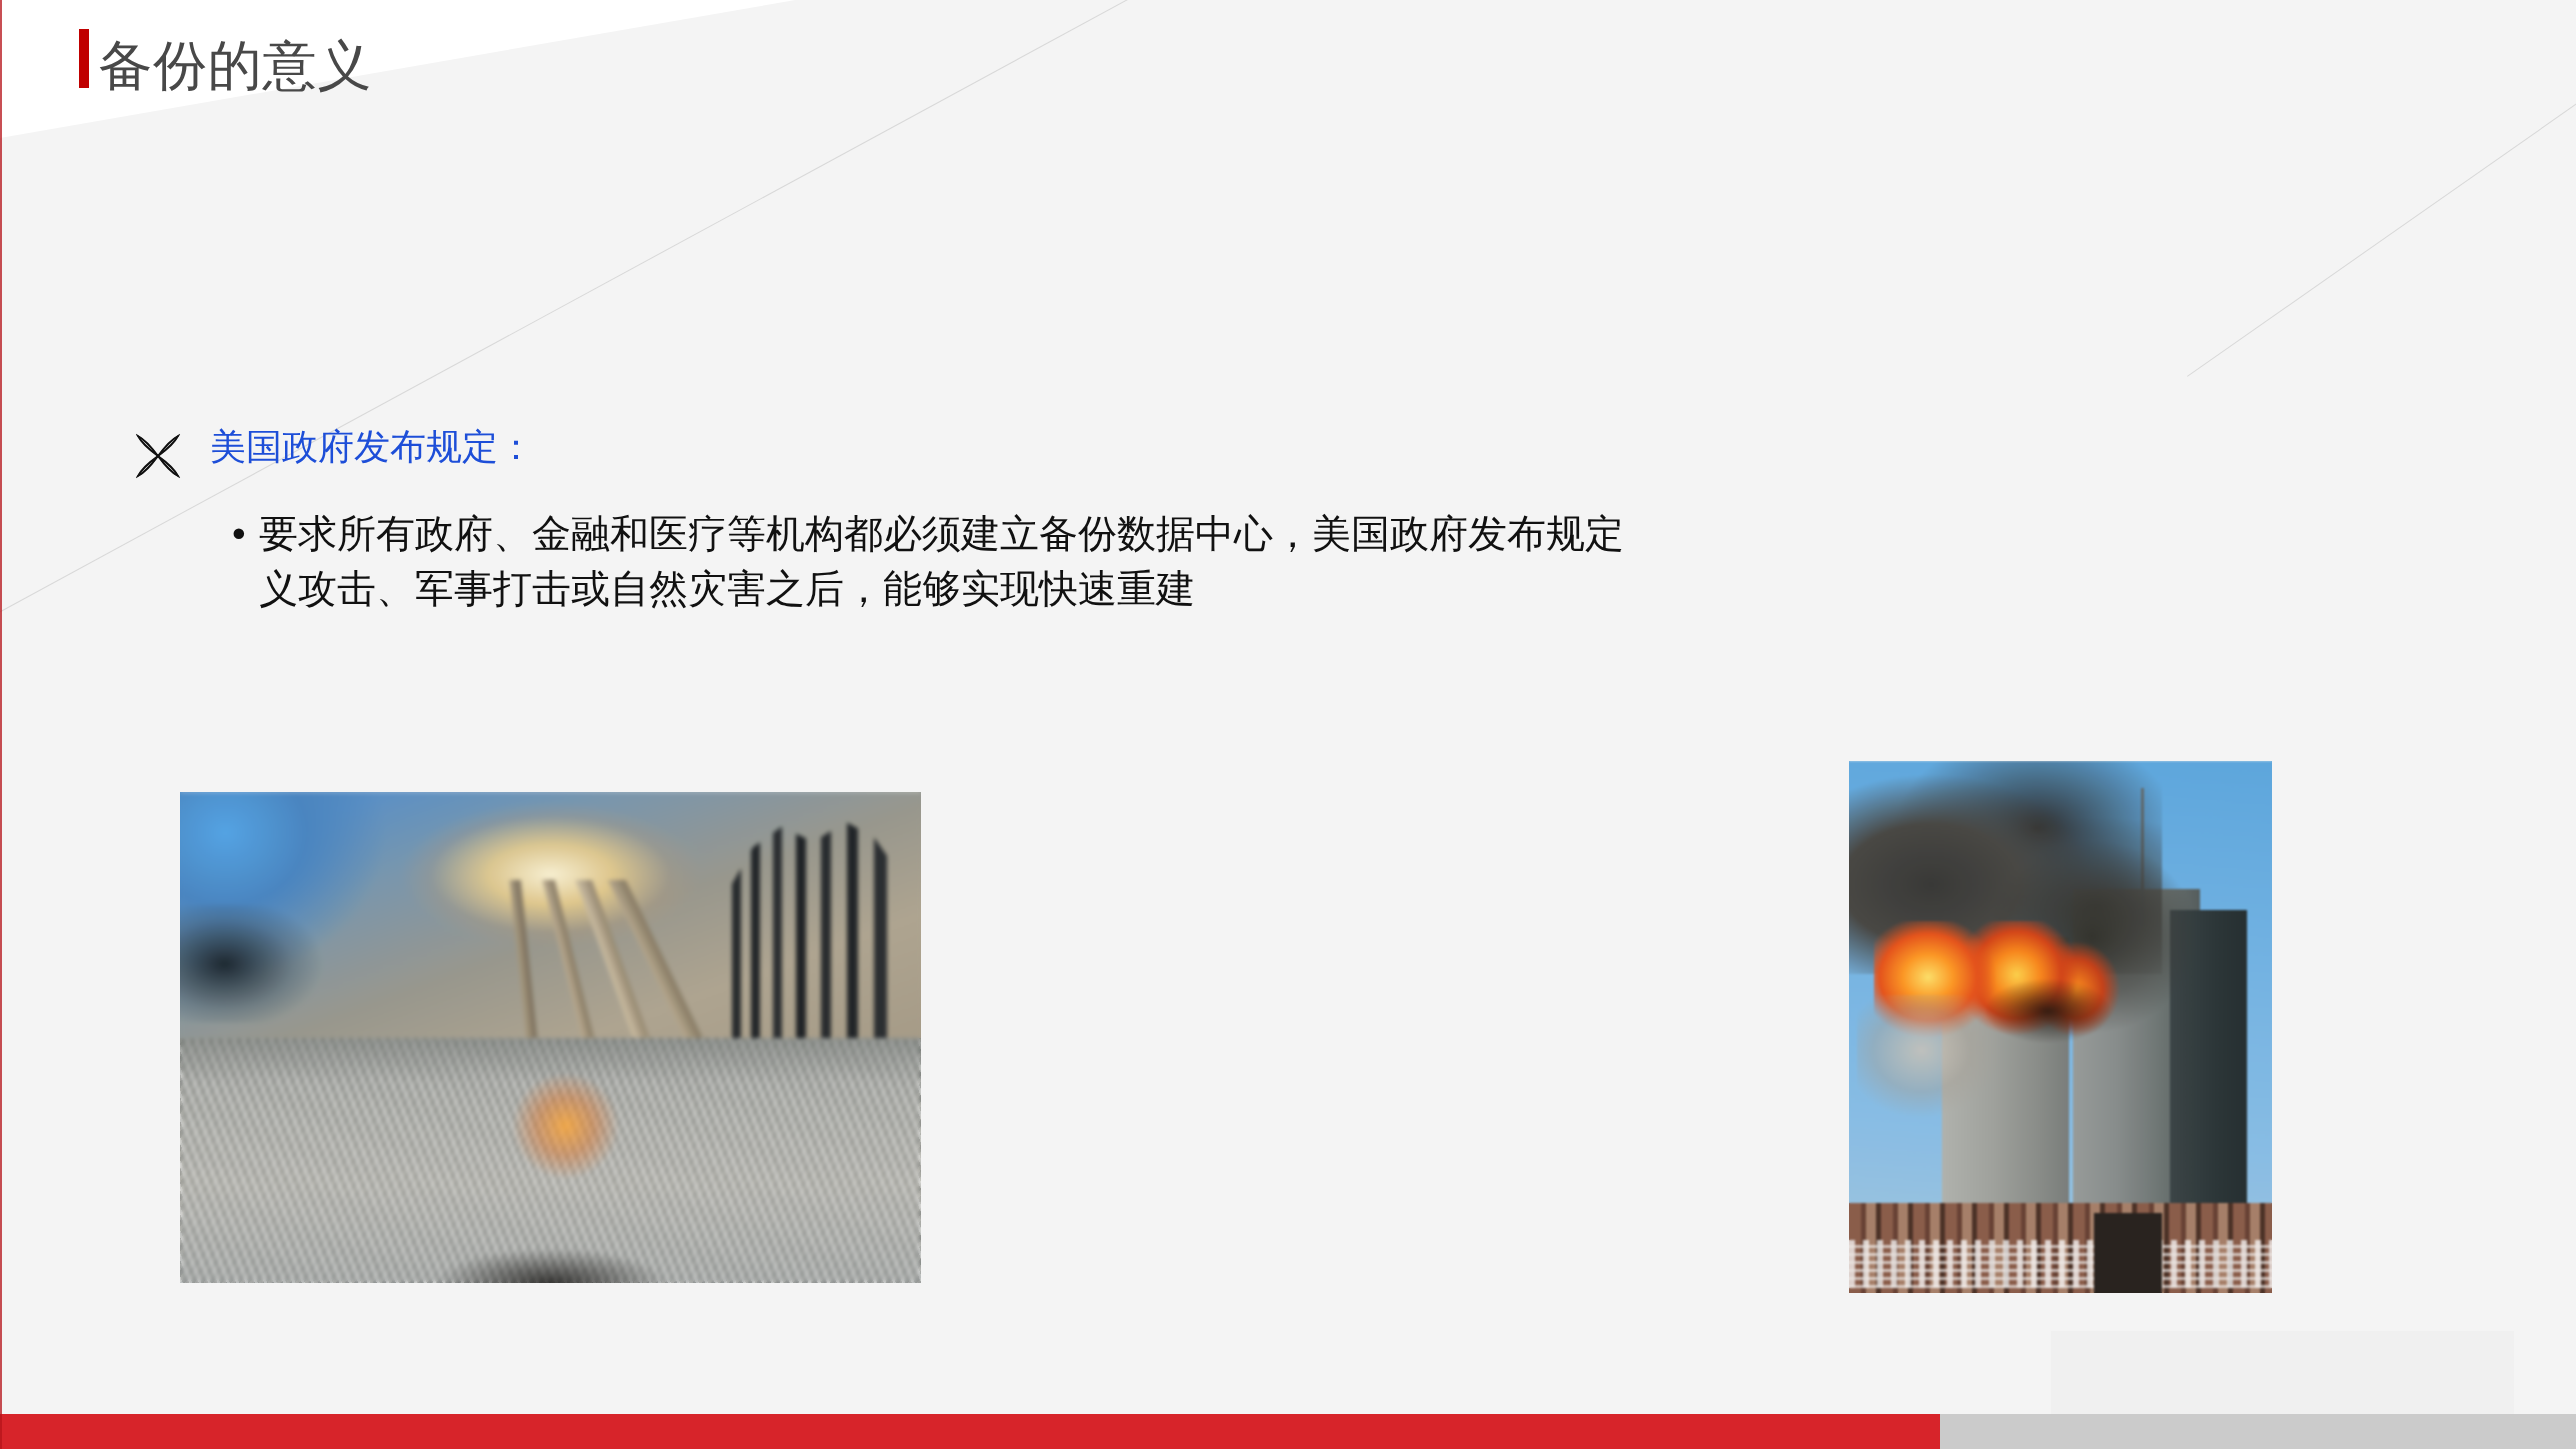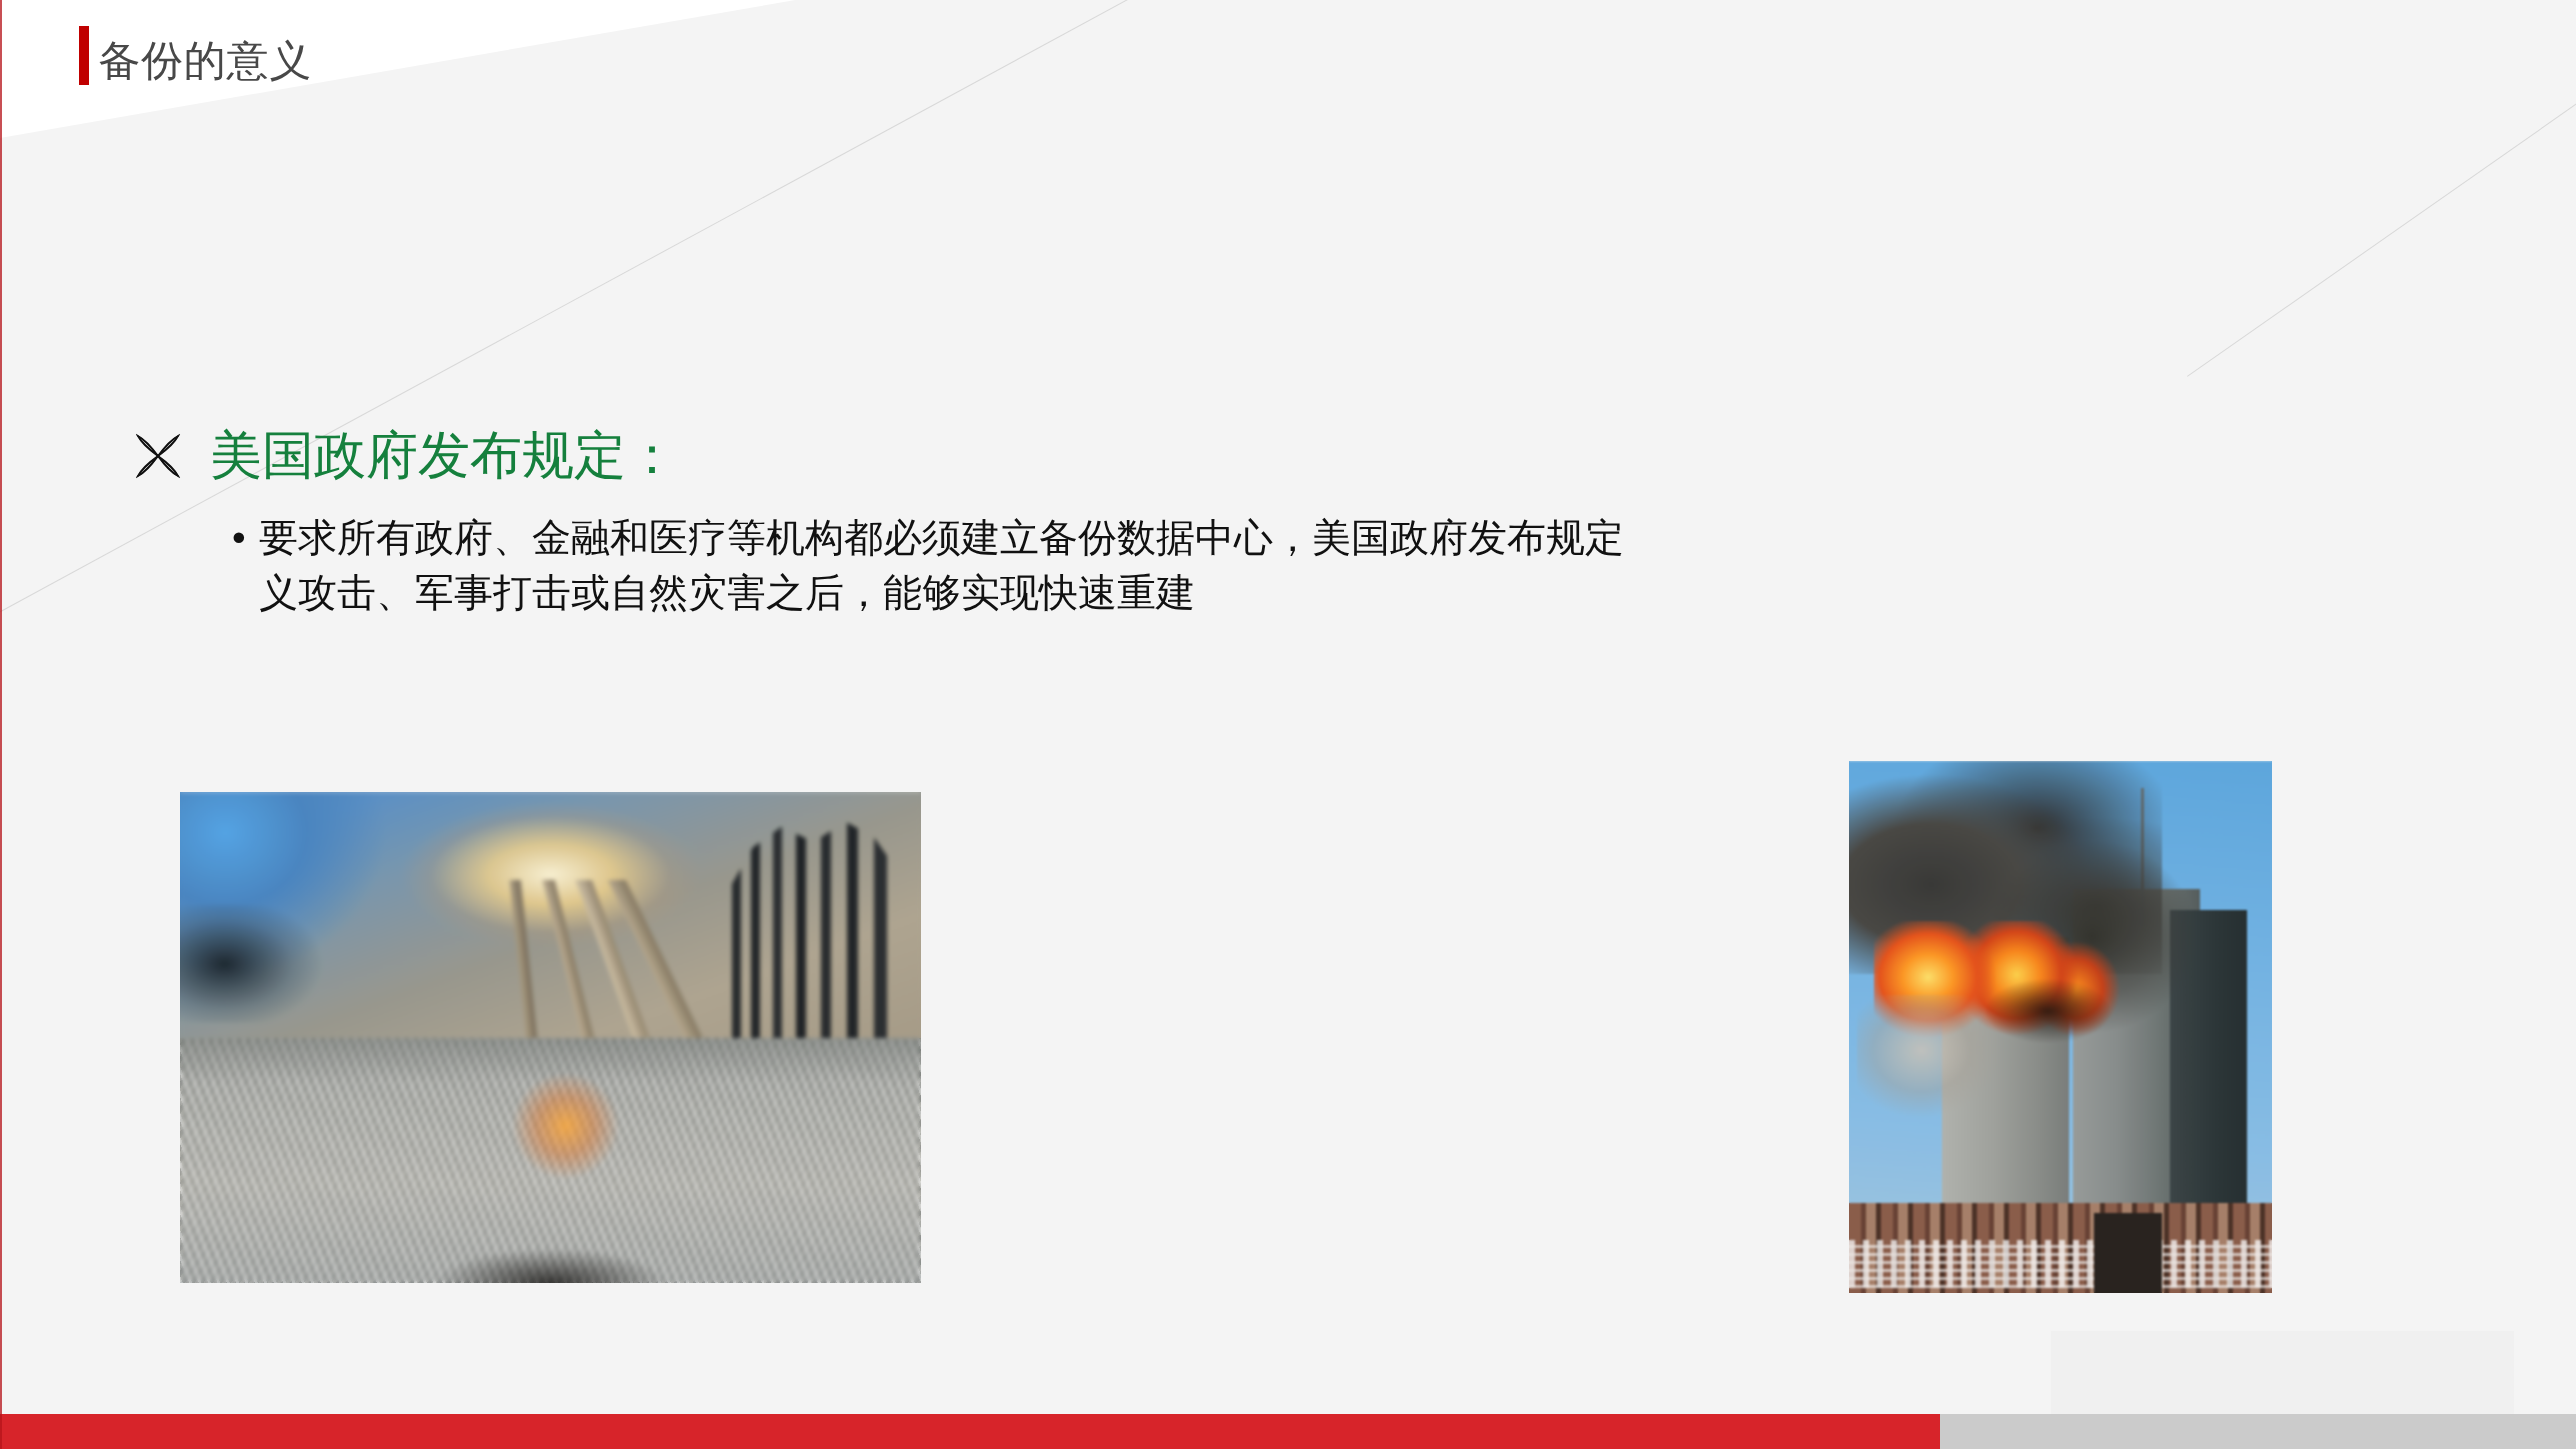--- a/index.html
+++ b/index.html
@@ -97,21 +97,21 @@
     z-index: 10;
   }
   .title-accent {
     width: 10px;
     height: 59px;
     background: #c00000;
     margin-right: 9.4px;
     flex: 0 0 auto;
   }
   .title-text {
-    font-size: 42px;
+    font-size: 54px;
     line-height: 1;
     color: #484848;
     letter-spacing: 0.7px;
     white-space: nowrap;
     margin-top: 12px;
   }
 
   
   .content {
     position: absolute;
@@ -125,23 +125,23 @@
     align-items: flex-start;
   }
   .flower-icon {
     width: 48px;
     height: 48px;
     flex: 0 0 auto;
     margin-top: 5.4px;
     margin-right: 28px;
   }
   .lvl1-text {
-    font-size: 52px;
+    font-size: 36px;
     line-height: 1.1;
-    color: #15803d;
+    color: #1d4ed8;
     white-space: nowrap;
   }
   .lvl2 {
     margin-top: 25.5px;
     margin-left: 98px;
     display: flex;
     align-items: flex-start;
   }
   .lvl2-bullet {
     font-size: 39px;

